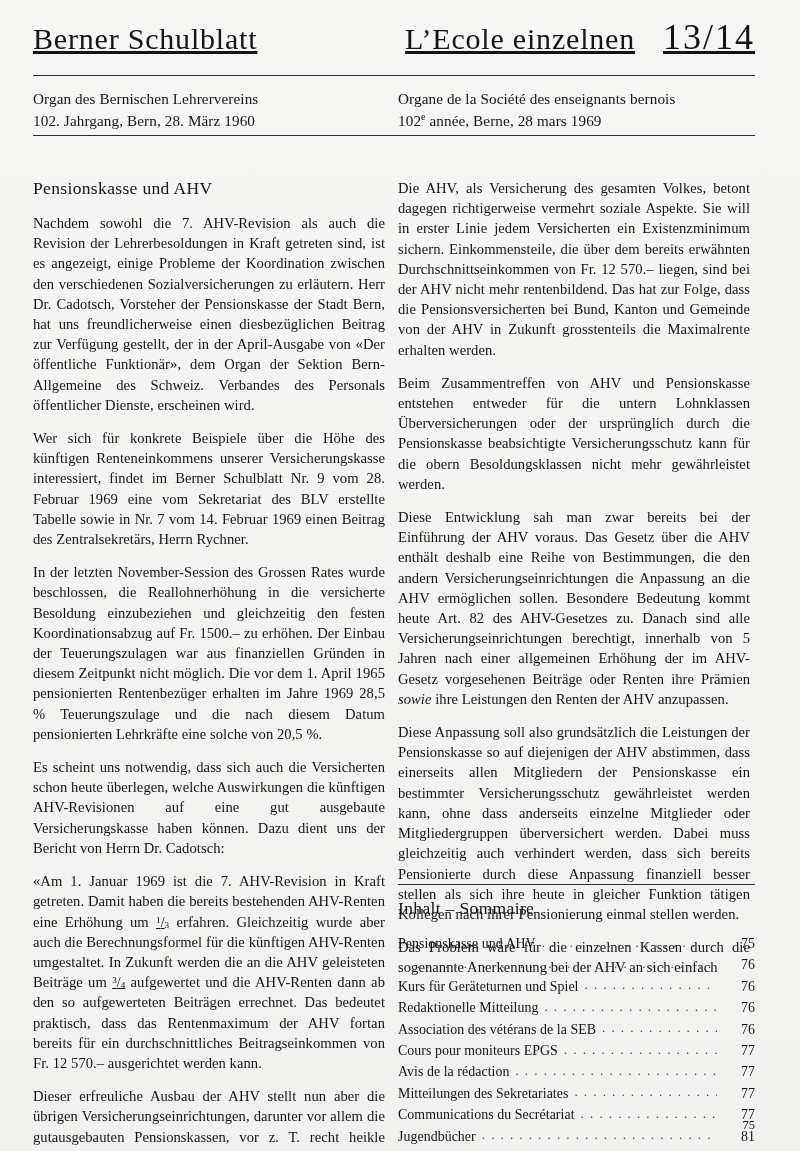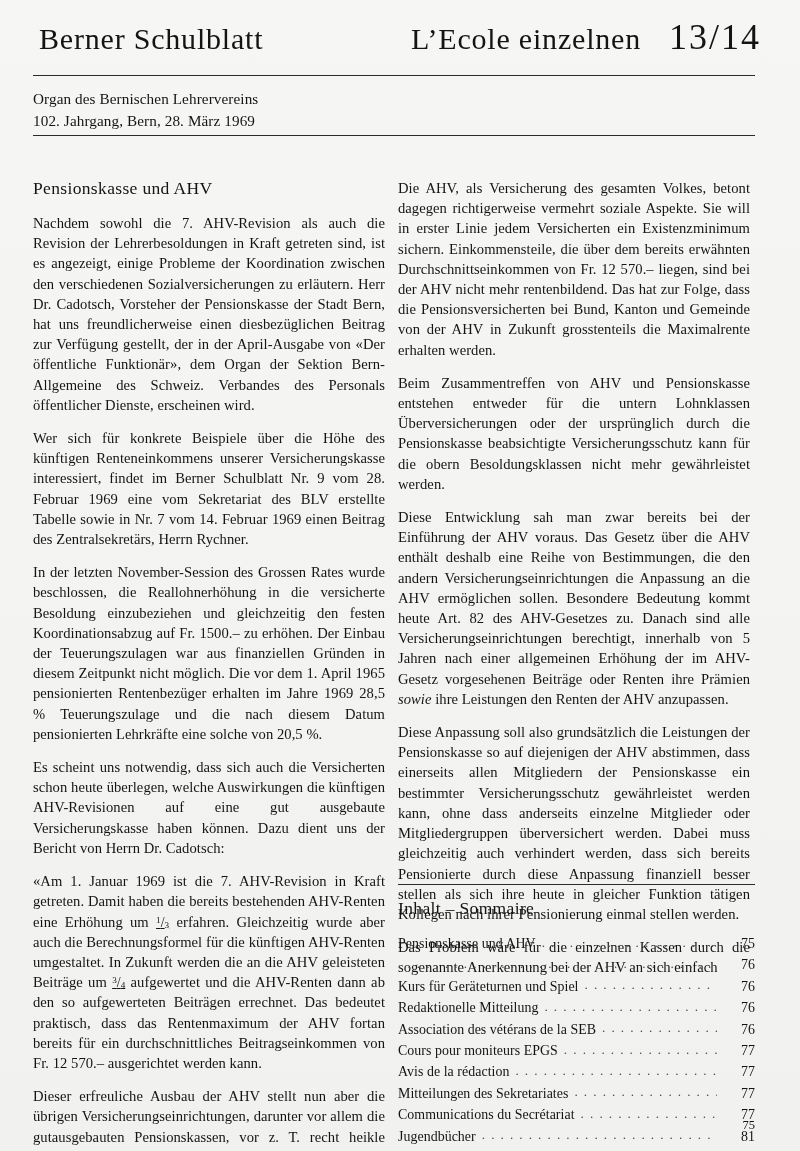--- a/index.html
+++ b/index.html
@@ -19,25 +19,26 @@
     position: absolute;
     left: 0; top: 0;
     width: 800px;
     height: 1151px;
     background: linear-gradient(180deg,#f6f6f4 0%, #f3f3f1 55%, #f1f1ef 100%);
   }
 
   
   .masthead {
     position: absolute;
-    left: 39px; top: 16px;
+    left: 33px; top: 16px;
     width: 722px;
     height: 50px;
     display: flex;
     align-items: baseline;
+    text-decoration: underline;
   }
   .masthead-left {
     font-size: 30px;
     letter-spacing: 0.8px;
     white-space: nowrap;
   }
   .masthead-right {
     margin-left: auto;
     display: flex;
     align-items: baseline;
@@ -200,21 +201,25 @@
     <div class="masthead-right">
       <span class="masthead-title-fr">L’Ecole einzelnen</span>
       <span class="masthead-issue">13/14</span>
     </div>
   </div>
 
   <div class="rule rule-top"></div>
 
   <div class="subhead subhead-left">
     <div>Organ des Bernischen Lehrervereins</div>
-    <div>102. Jahrgang, Bern, 28. März 1969</div>
+    <div>102. Jahrgang, Bern, 28. März 1960</div>
+  </div>
+  <div class="subhead subhead-right">
+    <div>Organe de la Société des enseignants bernois</div>
+    <div><span>102</span><span class="sup">e</span><span> année, Berne, 28 mars 1969</span></div>
   </div>
 
   <div class="rule rule-sub"></div>
 
   <div class="col col-left">
     <h2 class="article-title">Pensionskasse und AHV</h2>
 
     <p class="body">Nachdem sowohl die 7. AHV-Revision als auch die Revision der Lehrerbesoldungen in Kraft getreten sind, ist es angezeigt, einige Probleme der Koordination zwischen den verschiedenen Sozialversicherungen zu erläutern. Herr Dr. Cadotsch, Vorsteher der Pensionskasse der Stadt Bern, hat uns freundlicherweise einen diesbezüglichen Beitrag zur Verfügung gestellt, der in der April-Ausgabe von «Der öffentliche Funktionär», dem Organ der Sektion Bern-Allgemeine des Schweiz. Verbandes des Personals öffentlicher Dienste, erscheinen wird.</p>
     <p class="body">Wer sich für konkrete Beispiele über die Höhe des künftigen Renteneinkommens unserer Versicherungskasse interessiert, findet im Berner Schulblatt Nr. 9 vom 28. Februar 1969 eine vom Sekretariat des BLV erstellte Tabelle sowie in Nr. 7 vom 14. Februar 1969 einen Beitrag des Zentralsekretärs, Herrn Rychner.</p>
     <p class="body">In der letzten November-Session des Grossen Rates wurde beschlossen, die Reallohnerhöhung in die versicherte Besoldung einzubeziehen und gleichzeitig den festen Koordinationsabzug auf Fr. 1500.– zu erhöhen. Der Einbau der Teuerungszulagen war aus finanziellen Gründen in diesem Zeitpunkt nicht möglich. Die vor dem 1. April 1965 pensionierten Rentenbezüger erhalten im Jahre 1969 28,5 % Teuerungszulage und die nach diesem Datum pensionierten Lehrkräfte eine solche von 20,5 %.</p>

